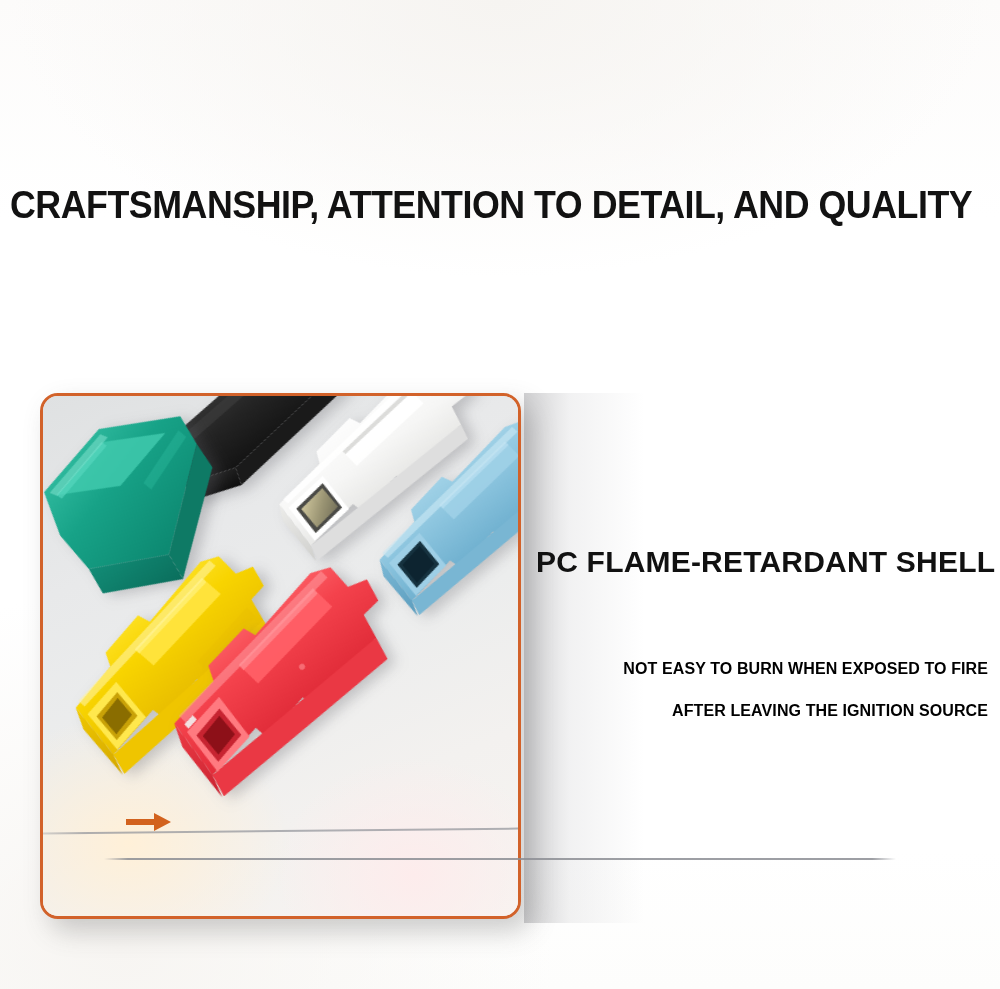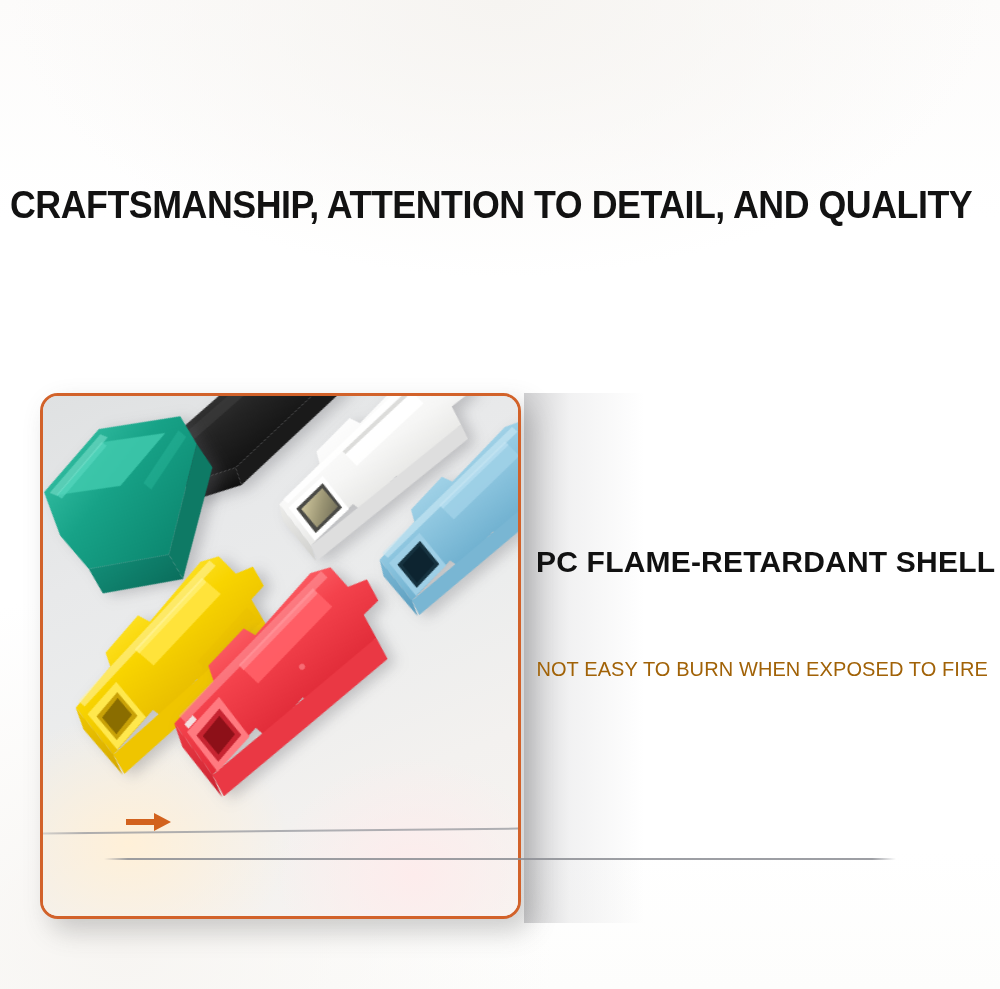--- a/index.html
+++ b/index.html
@@ -110,23 +110,23 @@
     letter-spacing:.2px;
     white-space:nowrap;
   }
   #feature-lines {
     position:absolute;
     left:536px; top:648px;
     width:452px;
     text-align:right;
   }
   #feature-lines .fline {
-    font-size:20px;
-    font-weight:400;
-    color:#a16207;
+    font-size:16px;
+    font-weight:700;
+    color:#000000;
     letter-spacing:.1px;
     line-height:42px;
     white-space:nowrap;
   }
 </style>
 </head>
 <body>
 
 <div id="page"></div>
 
@@ -323,13 +323,14 @@
     <path d="M0,9 L28,9 L28,3 L45,12 L28,21 L28,15 L0,15 Z" fill="#d2621e"></path>
   </svg>
 </div>
 
 <div id="divider-line"></div>
 
 <div id="feature-title">PC FLAME-RETARDANT SHELL</div>
 
 <div id="feature-lines">
   <div class="fline">NOT EASY TO BURN WHEN EXPOSED TO FIRE</div>
+  <div class="fline">AFTER LEAVING THE IGNITION SOURCE</div>
 </div>
 
 </body></html>

